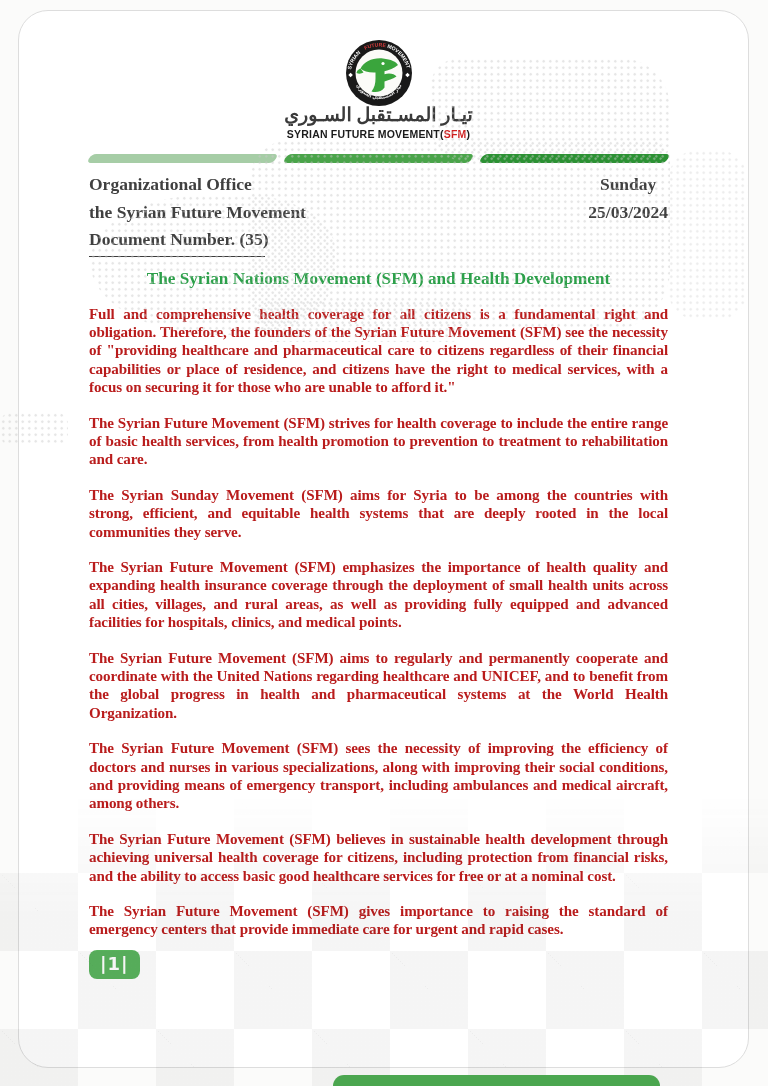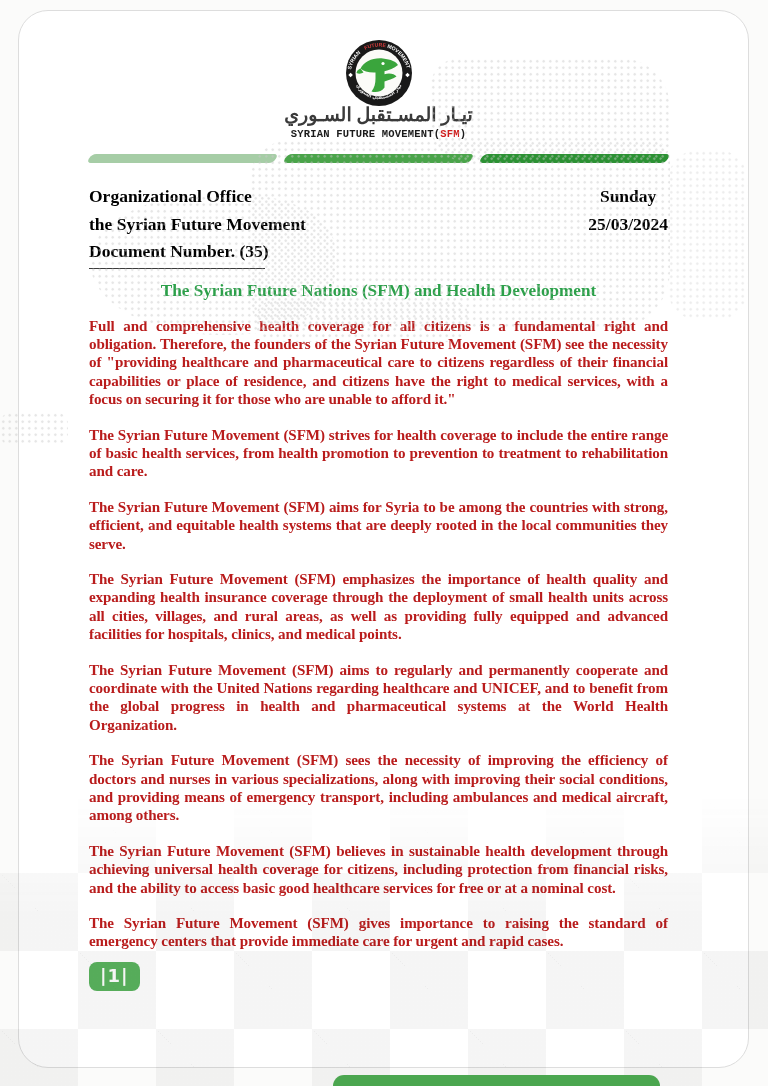--- a/index.html
+++ b/index.html
@@ -36,34 +36,34 @@
     mask-image:linear-gradient(to bottom,transparent,#000 120px);
   }
   
   .logo-block{padding-top:28px;text-align:center;}
   .emblem{display:block;margin:0 auto;}
   .arabic-name{
     font-family:Liberation Serif, serif;font-weight:bold;
     font-size:19px;color:#3a3a3a;margin-top:-4px;line-height:24px;
   }
   .latin-name{
-    font-family:Liberation Mono, monospace;font-weight:bold;
+    font-family:Liberation Sans, sans-serif;font-weight:bold;
     font-size:10.5px;letter-spacing:.2px;color:#1b1b1b;margin-top:1px;line-height:13px;
   }
   .latin-name .sfm{color:#cf1f1f;}
   
   .bars{display:flex;gap:9px;margin-top:13px;height:9px;}
   .bar{flex:1;border-radius:5px;transform:skewX(-32deg);}
   .bar-1{background:#a6cda6;}
   .bar-2{background:#4aa44a;}
   .bar-3{background:#2b9133;}
   
   .header-row{
-    display:flex;justify-content:space-between;margin-top:20px;
-    font-size:17.5px;font-weight:bold;line-height:27.5px;color:#000000;
+    display:flex;justify-content:space-between;margin-top:8px;
+    font-size:17.5px;font-weight:bold;line-height:27.5px;color:#404040;
   }
   .doc-underline{width:176px;border-bottom:1.5px solid #3c3c3c;margin-top:2px;}
   .date-block{text-align:center;}
   
   .doc-title{
     text-align:center;color:#2ca04a;font-size:17.2px;font-weight:bold;margin-top:12px;
   }
   .body-text{margin-top:16px;}
   .body-text p{
     margin:0 0 17px;font-size:15.1px;line-height:18.4px;font-weight:bold;
@@ -138,27 +138,27 @@
       <div>Document Number. (35)</div>
       <div class="doc-underline"></div>
     </div>
     <div class="date-block">
       <div>Sunday</div>
       <div>25/03/2024</div>
     </div>
   </div>
 
   
-  <div class="doc-title">The Syrian Future Nations (SFM) and Health Development</div>
+  <div class="doc-title">The Syrian Nations Movement (SFM) and Health Development</div>
 
   
   <div class="body-text">
     <p>Full and comprehensive health coverage for all citizens is a fundamental right and obligation. Therefore, the founders of the Syrian Future Movement (SFM) see the necessity of "providing healthcare and pharmaceutical care to citizens regardless of their financial capabilities or place of residence, and citizens have the right to medical services, with a focus on securing it for those who are unable to afford it."</p>
     <p>The Syrian Future Movement (SFM) strives for health coverage to include the entire range of basic health services, from health promotion to prevention to treatment to rehabilitation and care.</p>
-    <p>The Syrian Future Movement (SFM) aims for Syria to be among the countries with strong, efficient, and equitable health systems that are deeply rooted in the local communities they serve.</p>
+    <p>The Syrian Sunday Movement (SFM) aims for Syria to be among the countries with strong, efficient, and equitable health systems that are deeply rooted in the local communities they serve.</p>
     <p>The Syrian Future Movement (SFM) emphasizes the importance of health quality and expanding health insurance coverage through the deployment of small health units across all cities, villages, and rural areas, as well as providing fully equipped and advanced facilities for hospitals, clinics, and medical points.</p>
     <p>The Syrian Future Movement (SFM) aims to regularly and permanently cooperate and coordinate with the United Nations regarding healthcare and UNICEF, and to benefit from the global progress in health and pharmaceutical systems at the World Health Organization.</p>
     <p>The Syrian Future Movement (SFM) sees the necessity of improving the efficiency of doctors and nurses in various specializations, along with improving their social conditions, and providing means of emergency transport, including ambulances and medical aircraft, among others.</p>
     <p>The Syrian Future Movement (SFM) believes in sustainable health development through achieving universal health coverage for citizens, including protection from financial risks, and the ability to access basic good healthcare services for free or at a nominal cost.</p>
     <p>The Syrian Future Movement (SFM) gives importance to raising the standard of emergency centers that provide immediate care for urgent and rapid cases.</p>
   </div>
 
   
   <div class="page-badge">|1|</div>
 </div>

